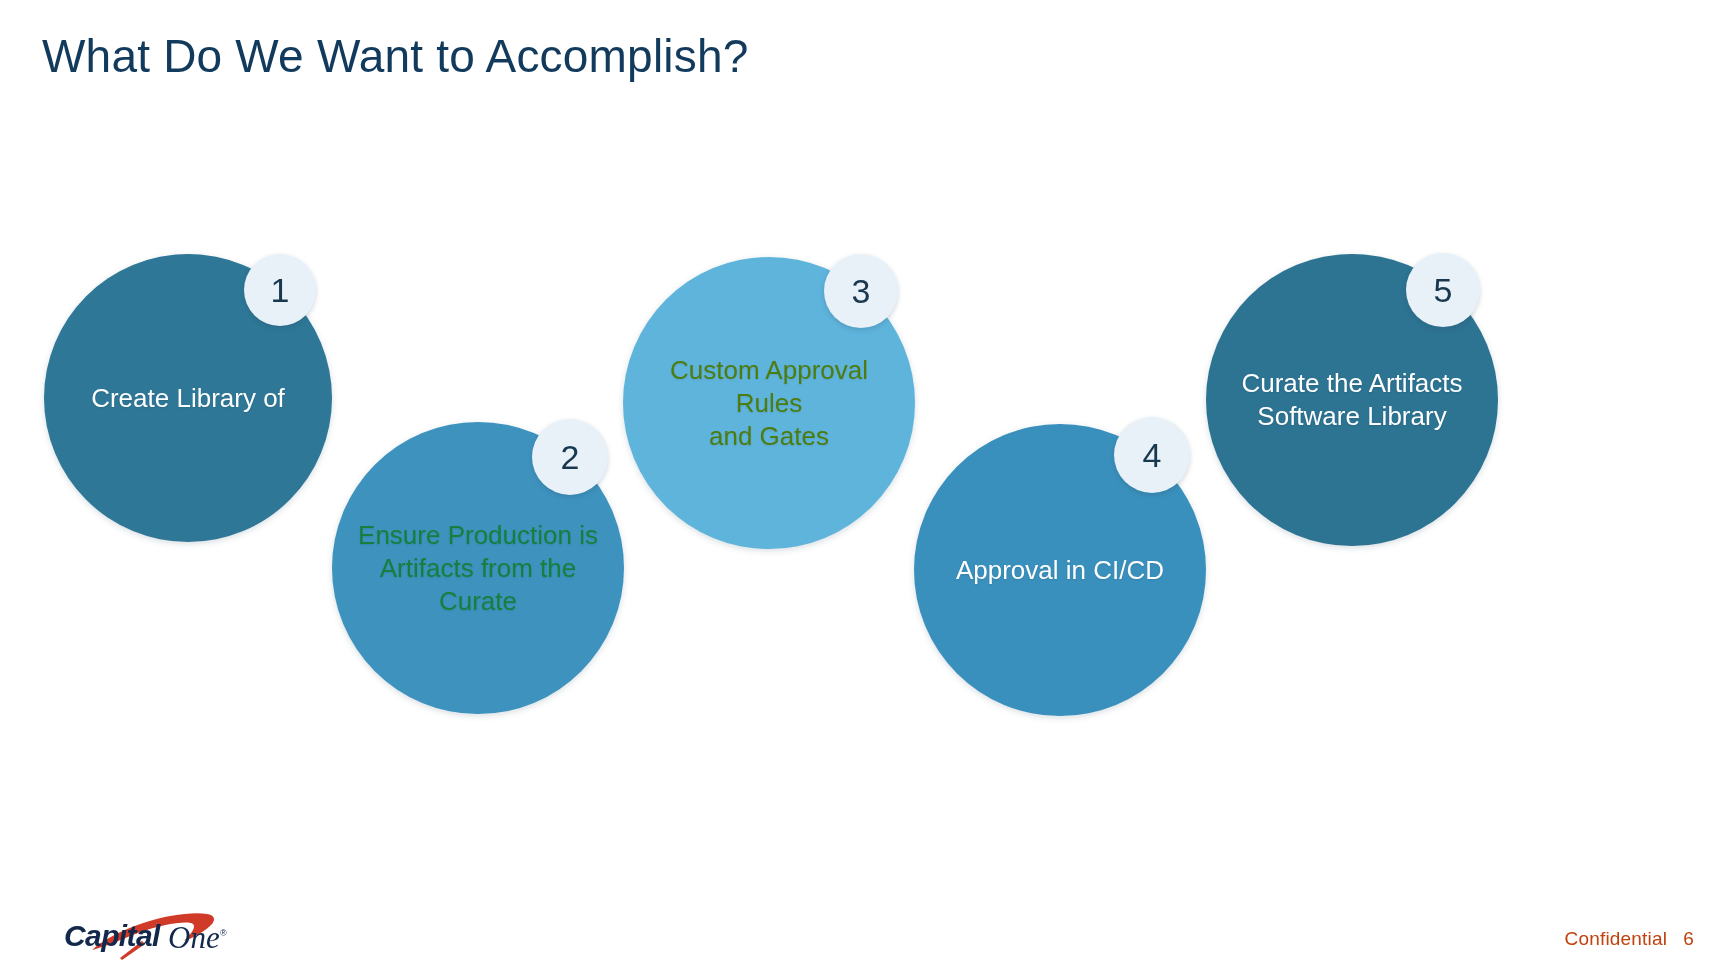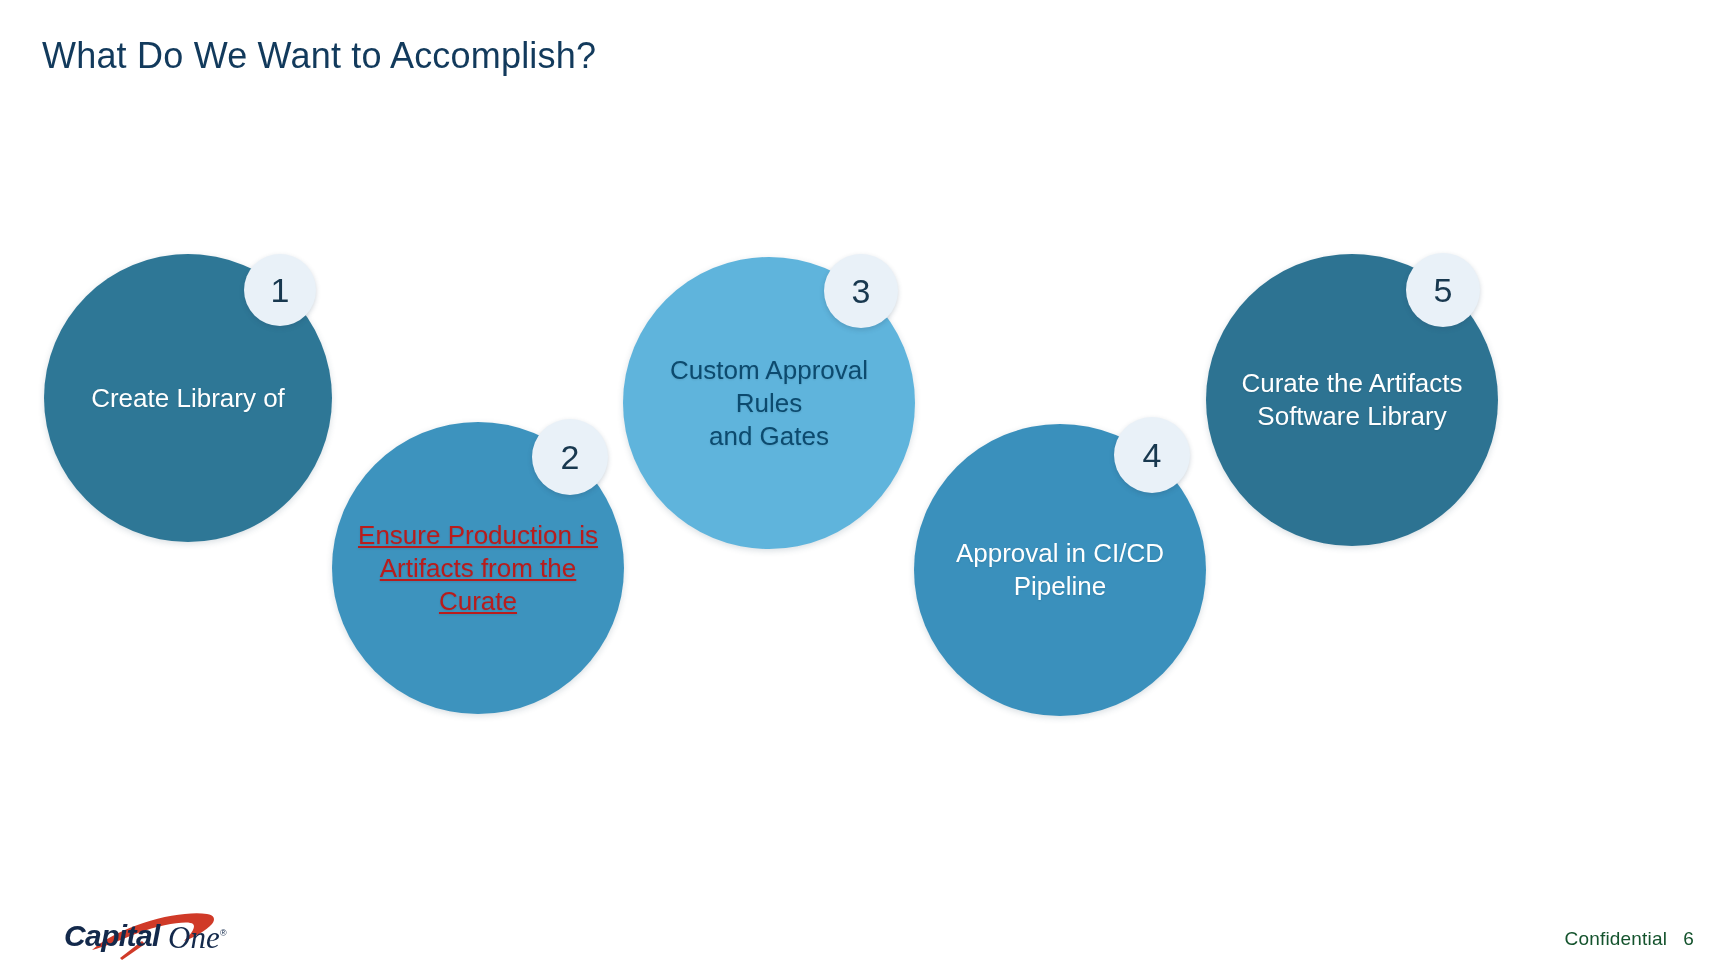--- a/index.html
+++ b/index.html
@@ -22,21 +22,21 @@
     height: 976px;
     background: #ffffff;
     overflow: hidden;
   }
 
   
   #slide-title {
     position: absolute;
     left: 42px;
     top: 26px;
-    font-size: 36px;
+    font-size: 46px;
     line-height: 60px;
     font-weight: 400;
     color: #123a5c;
     letter-spacing: 0.2px;
     white-space: nowrap;
     text-align: center;
   }
 
   
   #diagram {
@@ -101,21 +101,21 @@
     width: 200px;
     height: 62px;
     margin-left: 48px;
   }
 
   #footer-right {
     position: absolute;
     right: 26px;
     top: 928px;
     font-size: 19px;
-    color: #14532d;
+    color: #c2410c;
     letter-spacing: 0.2px;
     white-space: nowrap;
   }
   #footer-right .conf-label { margin-right: 16px; }
 </style>
 </head>
 <body>
 
 <div id="slide">
 
@@ -130,51 +130,50 @@
             <span>Create Library of</span>
           </div>
         </div>
       <div class="node-badge" style="width: 72px; height: 72px; left: 200px; top: 0px; background: rgb(233, 241, 248); color: rgb(24, 56, 79);">
         <span>1</span>
       </div>
     </div>
 
     <div class="node" style="left: 332px; top: 422px; width: 292px; height: 292px;">
       <div class="node-circle" style="width: 292px; height: 292px; background: rgb(61, 147, 190);"></div>
-      <div class="node-label" style="color: #b91c1c; text-decoration: underline;">
+      <div class="node-label" style="color: #15803d;">
           <div>
             <span>Ensure Production is</span>
             <span>Artifacts from the</span>
             <span>Curate</span>
           </div>
         </div>
       <div class="node-badge" style="width: 76px; height: 76px; left: 200px; top: -3px; background: rgb(233, 241, 248); color: rgb(24, 56, 79);">
         <span>2</span>
       </div>
     </div>
 
     <div class="node" style="left: 623px; top: 257px; width: 292px; height: 292px;">
       <div class="node-circle" style="width: 292px; height: 292px; background: rgb(95, 180, 220);"></div>
-      <div class="node-label" style="color: #0c4a6e;">
+      <div class="node-label" style="color: #4d7c0f;">
           <div>
             <span>Custom Approval Rules</span>
             <span>and Gates</span>
           </div>
         </div>
       <div class="node-badge" style="width: 74px; height: 74px; left: 201px; top: -3px; background: rgb(233, 241, 248); color: rgb(24, 56, 79);">
         <span>3</span>
       </div>
     </div>
 
     <div class="node" style="left: 914px; top: 424px; width: 292px; height: 292px;">
       <div class="node-circle" style="width: 292px; height: 292px; background: rgb(58, 144, 188);"></div>
       <div class="node-label" style="color: rgb(255, 255, 255);">
           <div>
             <span>Approval in CI/CD</span>
-            <span>Pipeline</span>
           </div>
         </div>
       <div class="node-badge" style="width: 76px; height: 76px; left: 200px; top: -7px; background: rgb(233, 241, 248); color: rgb(24, 56, 79);">
         <span>4</span>
       </div>
     </div>
 
     <div class="node" style="left: 1206px; top: 254px; width: 292px; height: 292px;">
       <div class="node-circle" style="width: 292px; height: 292px; background: rgb(45, 115, 146);"></div>
       <div class="node-label" style="color: rgb(255, 255, 255);">

